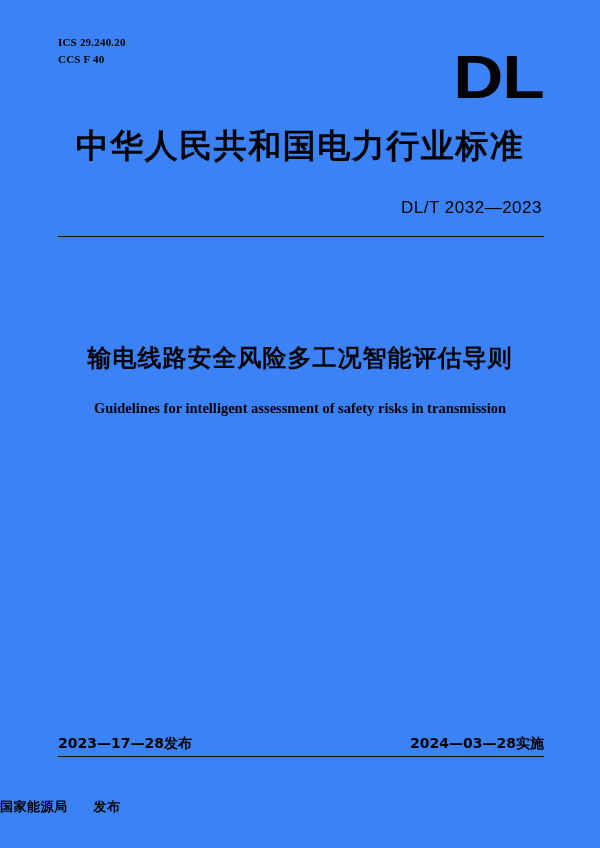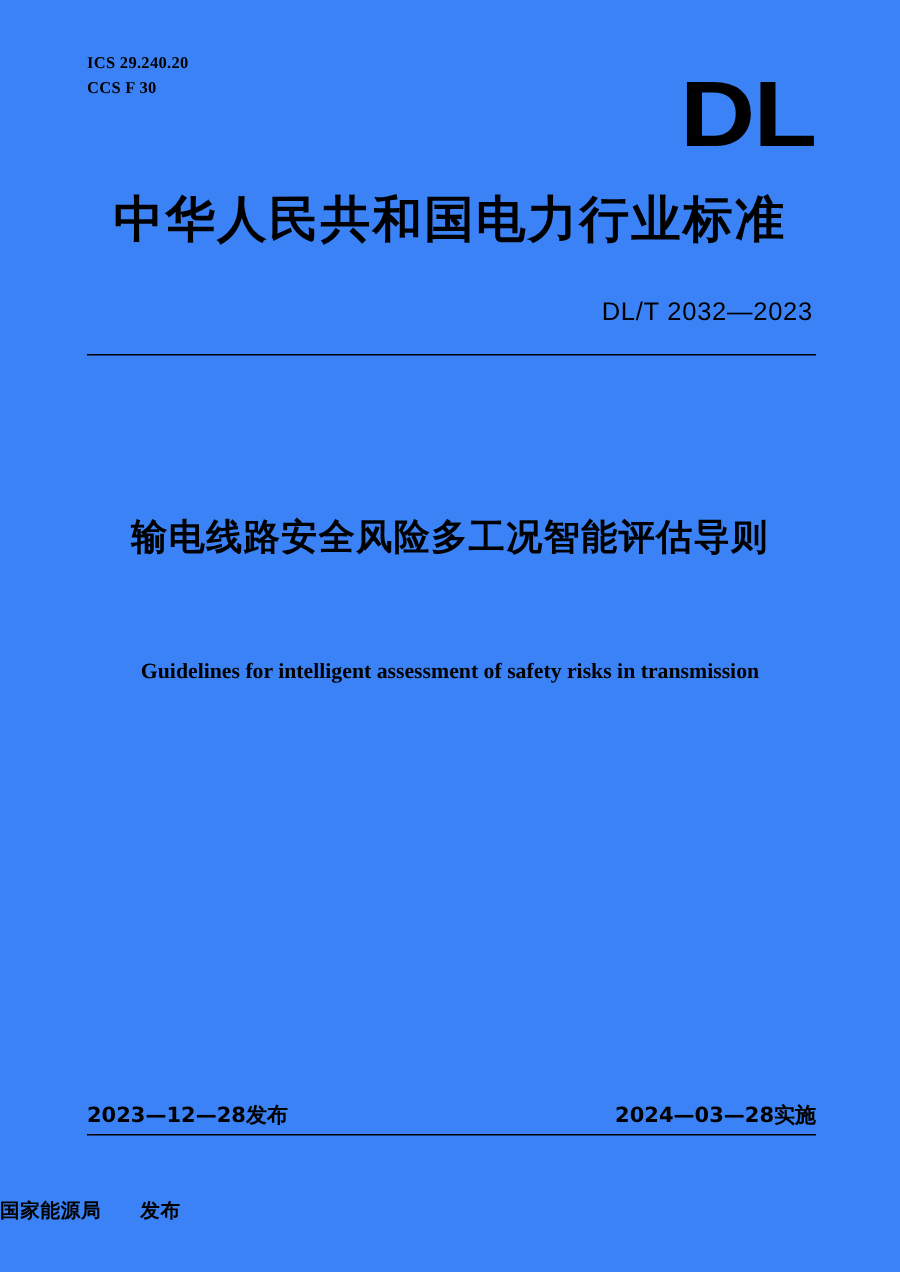--- a/index.html
+++ b/index.html
@@ -100,21 +100,20 @@
     position: absolute;
     left: 90px;
     right: 90px;
     top: 398px;
     text-align: center;
     font-family: "Liberation Serif", serif;
     font-weight: bold;
     font-size: 14.5px;
     line-height: 21px;
     color: #000;
-    margin-top: 40px;
   }
 
   
   .date-issue {
     position: absolute;
     left: 58px;
     top: 735px;
     font-family: "DejaVu Sans", sans-serif;
     font-weight: bold;
     font-size: 14px;
@@ -145,40 +144,40 @@
   }
   .publisher .gap { display: inline-block; width: 16px; }
 </style>
 </head>
 <body>
 
 <div class="page">
 
   <div class="codes">
     <div>ICS 29.240.20</div>
-    <div>CCS F 30</div>
+    <div>CCS F 40</div>
   </div>
 
   <div class="dl-logo">DL</div>
 
   <div class="cn-header">中华人民共和国电力行业标准</div>
 
   <div class="std-no">DL/T  2032—2023</div>
 
   <div class="rule rule-top"></div>
 
   <div class="title-cn">输电线路安全风险多工况智能评估导则</div>
 
   <div class="title-en">
     <div>Guidelines for intelligent assessment of safety risks in transmission</div>
   </div>
 
   <div class="rule rule-bottom"></div>
 
-  <div class="date-issue">2023—12—28发布</div>
+  <div class="date-issue">2023—17—28发布</div>
   <div class="date-impl">2024—03—28实施</div>
 
   <div class="publisher">
     <span>国家能源局</span>
     <span class="gap"></span>
     <span>发布</span>
   </div>
 
 </div>
 

